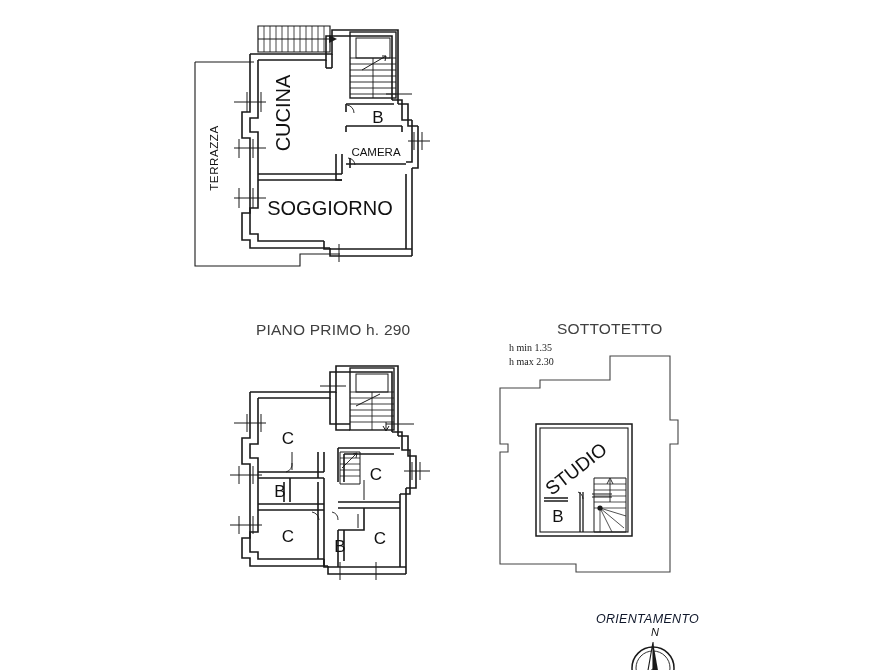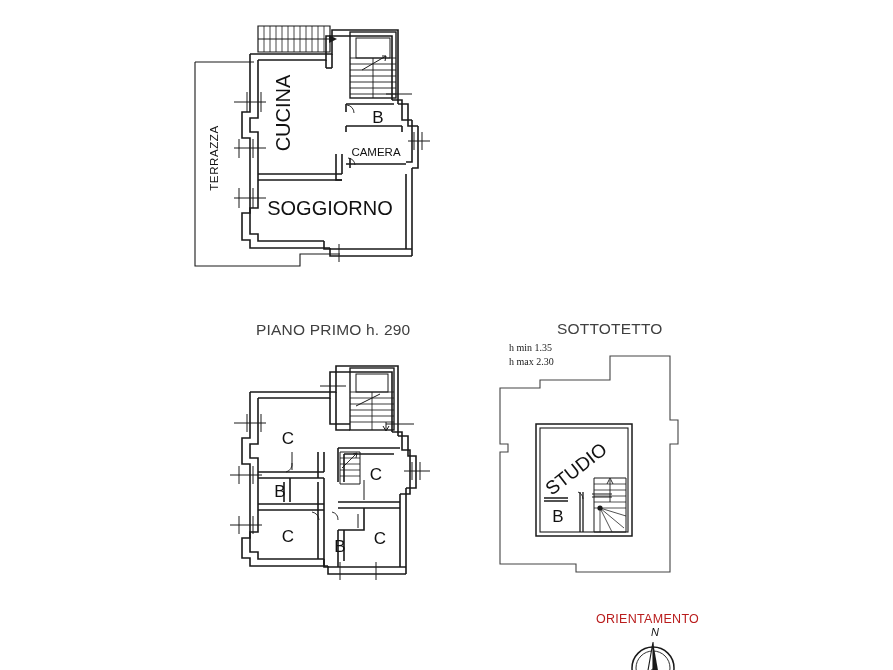--- a/index.html
+++ b/index.html
@@ -23,22 +23,22 @@
   #caption-primo{left:256px;top:321px;}
   #caption-sottotetto{left:557px;top:320px;}
   .hnote{
     position:absolute;font-size:10px;white-space:nowrap;color:#1a1a1a;font-family:Liberation Serif, serif;
   }
   #h-min{left:509px;top:342px;}
   #h-max{left:509px;top:356px;text-align:right;}
 
   #compass-block{position:absolute;left:596px;top:612px;width:150px;height:62px;}
   #orientamento-label{
-    position:absolute;left:0;top:0;font-size:12.5px;
-    letter-spacing:.3px;white-space:nowrap;color:#b91c1c;
+    position:absolute;left:0;top:0;font-size:12.5px;font-style:italic;
+    letter-spacing:.3px;white-space:nowrap;color:#0f172a;
   }
   #compass-n{
     position:absolute;left:55px;top:14px;font-size:11px;font-style:italic;color:#111;
   }
   #compass-rose{position:absolute;left:28px;top:26px;}
 </style>
 </head>
 <body>
 
 <div class="sheet">

